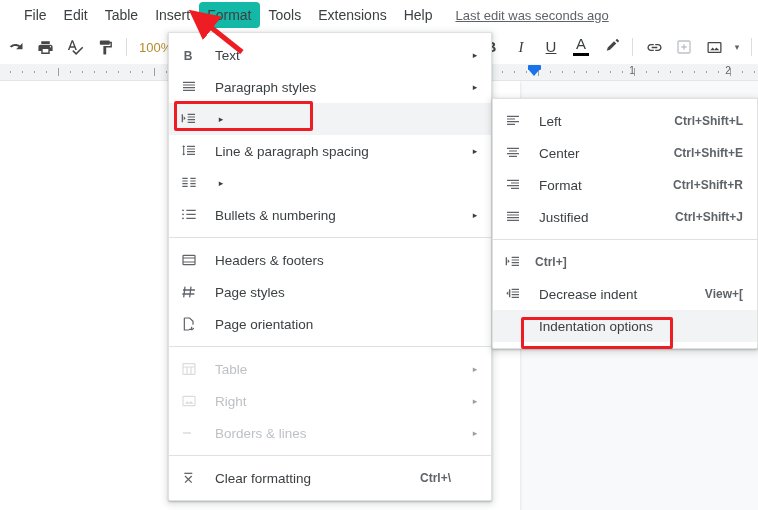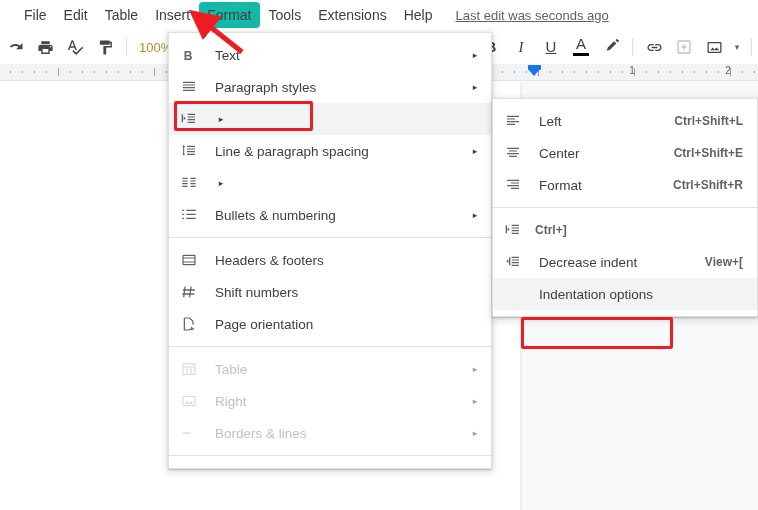--- a/index.html
+++ b/index.html
@@ -410,21 +410,21 @@
       </span>
       <span class="mi-label">Headers &amp; footers</span>
       <span class="mi-arrow"></span>
     </div>
     <div class="mi">
       <span class="mi-icon">
         <svg width="16" height="16" viewBox="0 0 24 24" stroke="currentColor" stroke-width="1.9">
           <path d="M6 4L4 20M15 4l-2 16M3 9h18M2 15h18"></path>
         </svg>
       </span>
-      <span class="mi-label">Shift numbers</span>
+      <span class="mi-label">Page styles</span>
       <span class="mi-arrow"></span>
     </div>
     <div class="mi">
       <span class="mi-icon">
         <svg width="16" height="16" viewBox="0 0 24 24" fill="none" stroke="currentColor" stroke-width="1.8">
           <path d="M5 3h8l5 5v5"></path>
           <path d="M5 3v18h7"></path>
           <path d="M16 16v4h-4"></path>
           <path d="M19 18a3.5 3.5 0 0 1-5 2"></path>
         </svg>
@@ -456,20 +456,31 @@
     <div class="mi disabled">
       <span class="mi-icon">
         <svg width="16" height="16" viewBox="0 0 24 24" stroke="currentColor" stroke-width="2.2">
           <path d="M3 12h12"></path>
         </svg>
       </span>
       <span class="mi-label">Borders &amp; lines</span>
       <span class="mi-arrow">▸</span>
     </div>
     <div class="mi-sep"></div>
+    <div class="mi">
+      <span class="mi-icon">
+        <svg width="16" height="16" viewBox="0 0 24 24" stroke="currentColor" stroke-width="1.9" fill="none">
+          <path d="M5 5h12"></path>
+          <path d="M6 9l10 10M16 9L6 19"></path>
+        </svg>
+      </span>
+      <span class="mi-label">Clear formatting</span>
+      <span class="mi-accel">Ctrl+\</span>
+      <span class="mi-arrow"></span>
+    </div>
   </div>
 
 <div class="menu" id="align-submenu">
     <div class="mi">
       <span class="mi-icon">
         <svg width="16" height="16" viewBox="0 0 24 24" stroke="currentColor" stroke-width="1.8">
           <path d="M3 5h18M3 9h12M3 13h18M3 17h12"></path>
         </svg>
       </span>
       <span class="mi-label">Left</span>
@@ -485,20 +496,29 @@
       <span class="mi-accel">Ctrl+Shift+E</span>
     </div>
     <div class="mi">
       <span class="mi-icon">
         <svg width="16" height="16" viewBox="0 0 24 24" stroke="currentColor" stroke-width="1.8">
           <path d="M3 5h18M9 9h12M3 13h18M9 17h12"></path>
         </svg>
       </span>
       <span class="mi-label">Format</span>
       <span class="mi-accel">Ctrl+Shift+R</span>
+    </div>
+    <div class="mi">
+      <span class="mi-icon">
+        <svg width="16" height="16" viewBox="0 0 24 24" stroke="currentColor" stroke-width="1.8">
+          <path d="M3 5h18M3 9h18M3 13h18M3 17h18"></path>
+        </svg>
+      </span>
+      <span class="mi-label">Justified</span>
+      <span class="mi-accel">Ctrl+Shift+J</span>
     </div>
     <div class="mi-sep"></div>
     <div class="mi">
       <span class="mi-icon">
         <svg width="16" height="16" viewBox="0 0 24 24" stroke="currentColor" stroke-width="1.8" fill="none">
           <path d="M10 5h11M10 9h11M10 13h11M10 17h11"></path>
           <path d="M2 5v12" stroke-width="2"></path>
           <path d="M4 8l3 3-3 3z" fill="currentColor" stroke="none"></path>
         </svg>
       </span>

